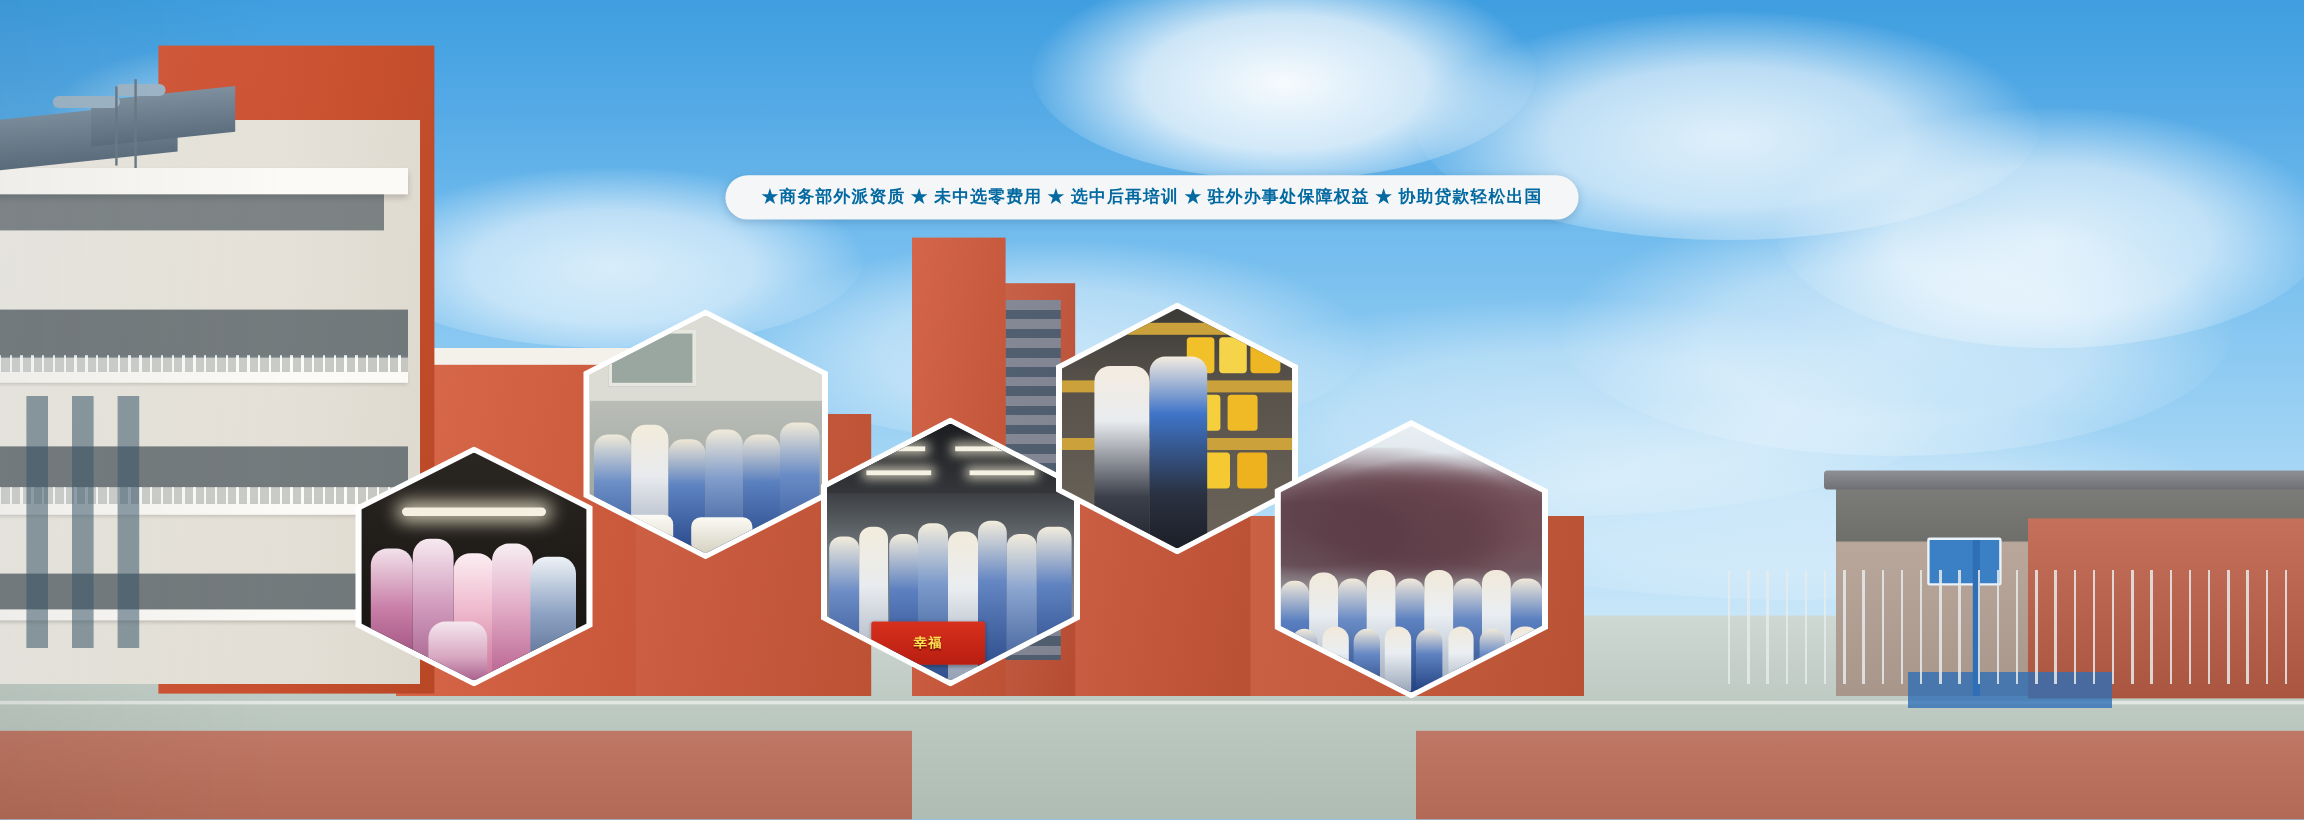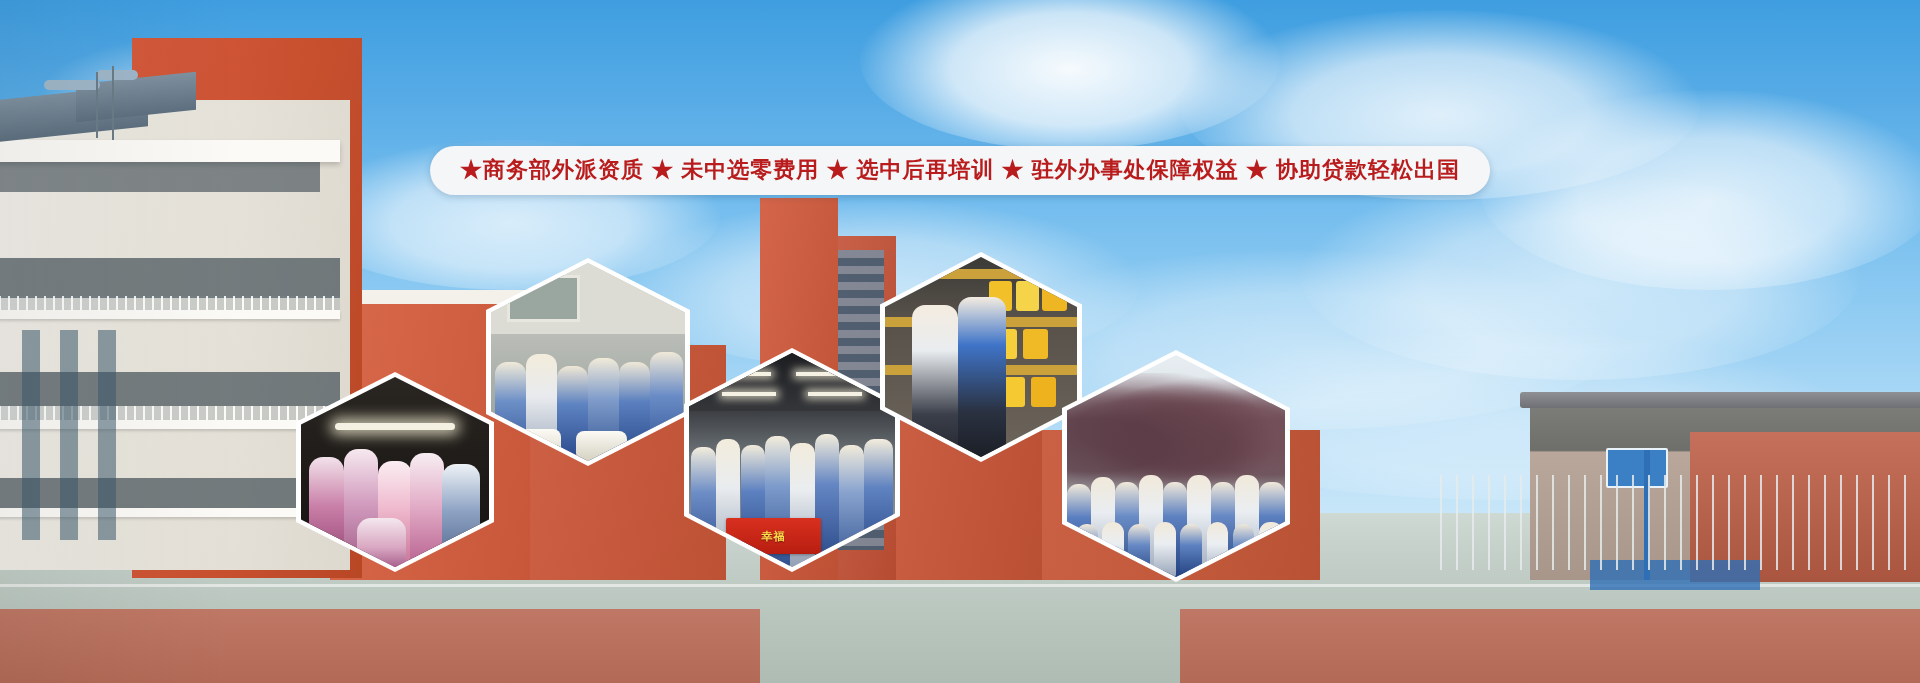--- a/index.html
+++ b/index.html
@@ -193,25 +193,25 @@
   .pill {
     position:absolute; left:50%; top:146px;
     transform:translateX(-50%);
     background:#f5f6f8;
     border-radius:26px;
     padding:9px 30px 10px;
     box-shadow:0 2px 7px rgba(20,60,100,.22);
     white-space:nowrap;
   }
   .pill-text {
-    font-size:22px;
+    font-size:14px;
     font-weight:bold;
-    color:#b91c1c;
+    color:#0369a1;
     letter-spacing:1px;
-    font-family:Liberation Sans, sans-serif;
+    font-family:Liberation Serif, serif;
   }
 
   
   .hex {
     position:absolute;
     clip-path:polygon(50% 0%, 100% 25%, 100% 75%, 50% 100%, 0% 75%, 0% 25%);
     overflow:hidden;
   }
   .hex-frame {
     position:absolute;

